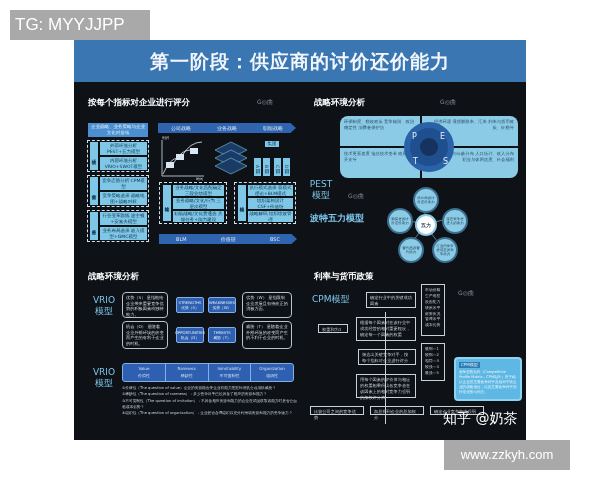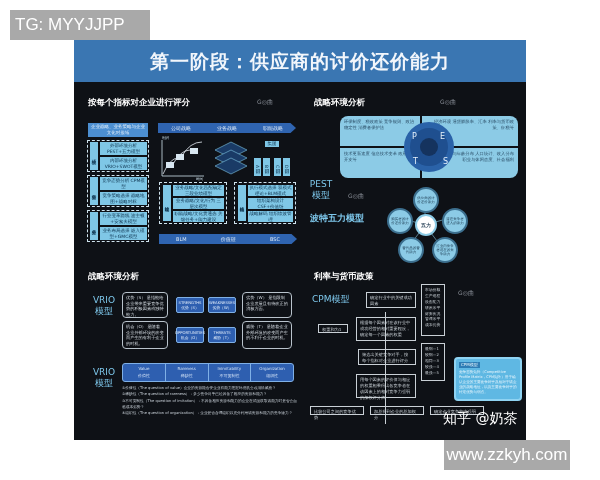--- a/index.html
+++ b/index.html
@@ -2,21 +2,21 @@
 <html><head>
 <meta charset="utf-8">
 <style>
   * { box-sizing: border-box; margin: 0; padding: 0; }
   html, body { width: 600px; height: 480px; background: #ffffff; overflow: hidden;
     font-family: "DejaVu Sans", "Liberation Sans", sans-serif; }
   .wm-tl { position: absolute; left: 10px; top: 10px; width: 140px; height: 30px;
     background: #a9a9a9; color: #fff; font-size: 17px; line-height: 30px; padding-left: 5px;
     font-family: "Liberation Sans", sans-serif; }
   .wm-br { position: absolute; left: 444px; top: 440px; width: 126px; height: 30px;
-    background: #a9a9a9; color: #fff; font-size: 17px; line-height: 30px; text-align: center;
+    background: #a9a9a9; color: #fff; font-size: 13px; line-height: 30px; text-align: center;
     font-family: "Liberation Sans", sans-serif; }
   .panel { position: absolute; left: 74px; top: 40px; width: 452px; height: 400px; background: #0e1116; }
   .hdr { position: absolute; left: 0; top: 0; width: 452px; height: 42px; background: #3a76b2;
     color: #f2f6fb; font-weight: bold; font-size: 19px; text-align: center; line-height: 42px; letter-spacing: 1px; }
   .sec-title { position: absolute; color: #fff; font-weight: bold; font-size: 8.5px; }
   .logo { position: absolute; color: #8a8f98; font-size: 6px; }
   .box { position: absolute; border: 1px solid #7fc7e6; background: #7fc7e6; color: #0f3550;
     font-size: 4.5px; text-align: center; display: flex; align-items: center; justify-content: center; line-height: 1.3; }
   .dash { position: absolute; border: 1px dashed #cfe3ee; }
   .vlabel { position: absolute; background: #7fc7e6; color: #0f3550; font-size: 4.5px;

